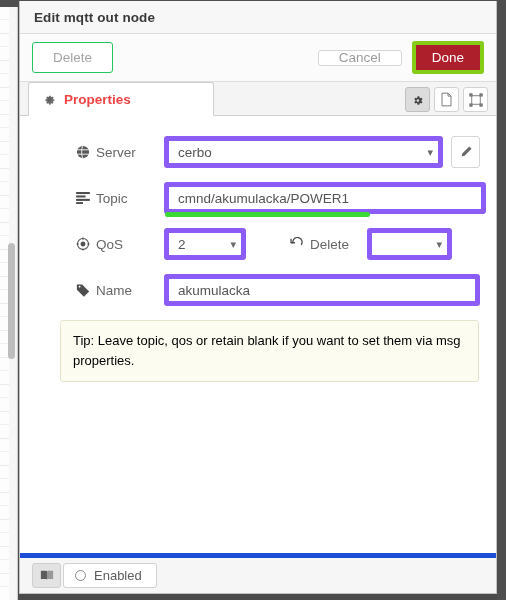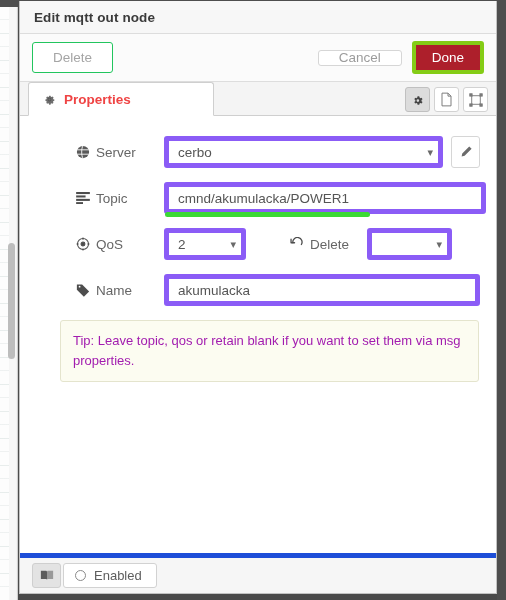--- a/index.html
+++ b/index.html
@@ -280,21 +280,21 @@
     pointer-events: none;
   }
 
   .tipbox {
     margin: 8px 1px 0 1px;
     background: #fcfcf1;
     border: 1px solid #e4e4cd;
     border-radius: 3px;
     padding: 10px 12px;
     font-size: 13px;
-    color: #a21caf;
+    color: #000000;
     line-height: 1.55;
   }
 
   
   .dialog-footer {
     height: 40px;
     flex: 0 0 40px;
     background: #f6f6f6;
     border-top: 5px solid #1d4ed8;
     display: flex;

